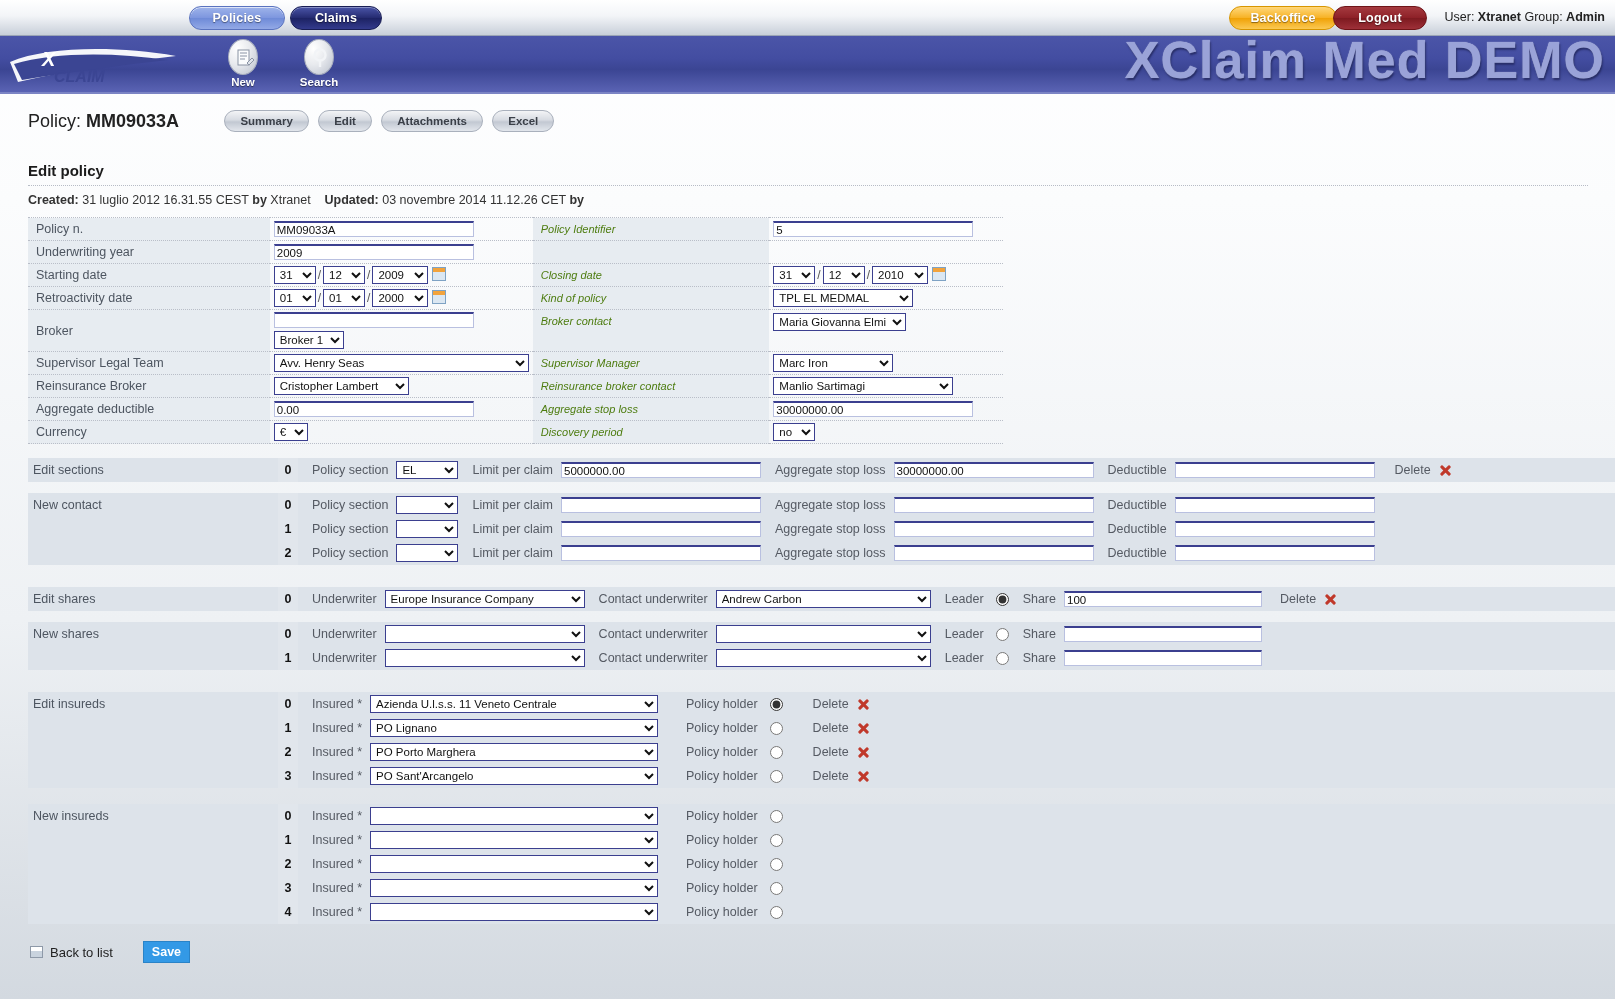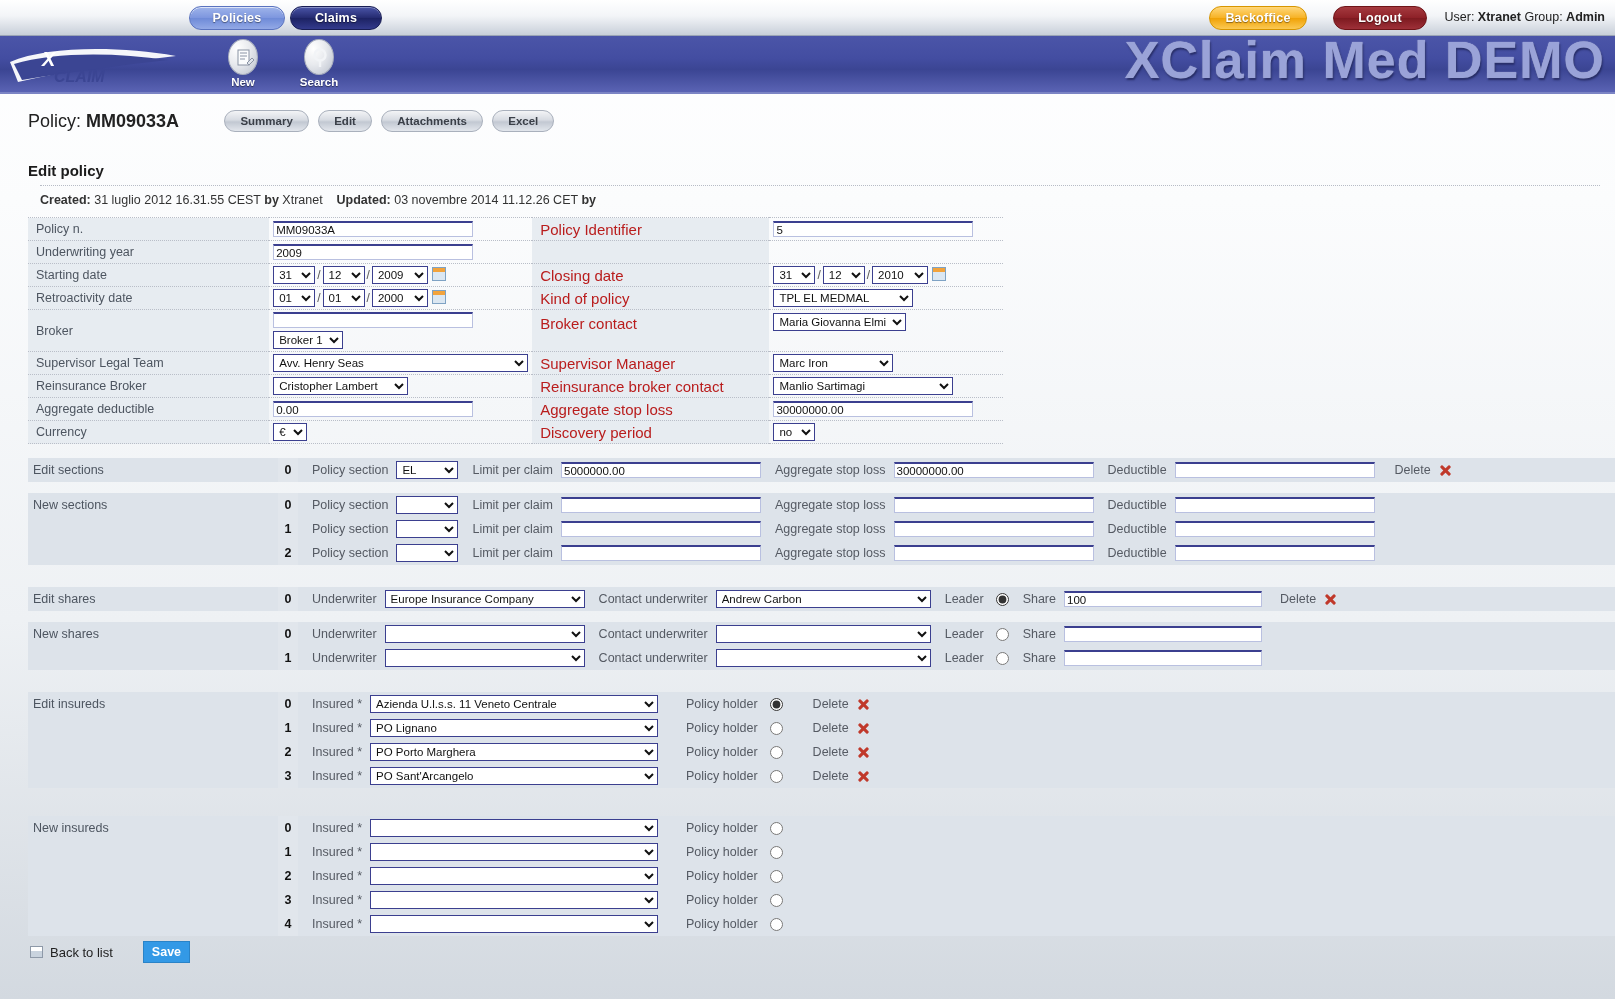--- a/index.html
+++ b/index.html
@@ -42,21 +42,21 @@
     border: 1px solid #5a73bf;
     box-shadow: inset 0 1px 0 rgba(255,255,255,.65);
   }
   .pill-claims {
     left: 290px; width: 92px;
     background: linear-gradient(to bottom, #4a55a8 0%, #262c72 48%, #1d2364 52%, #333a8c 100%);
     border: 1px solid #191e55;
     box-shadow: inset 0 1px 0 rgba(255,255,255,.35);
   }
   .pill-back {
-    right: 308px; width: 98px;
+    right: 278px; width: 108px;
     background: linear-gradient(to bottom, #ffd77a 0%, #f7b327 48%, #f0a207 52%, #fbc953 100%);
     border: 1px solid #d79500;
     color: #fff;
     margin-left: 12px;
   }
   .pill-logout {
     right: 188px; width: 94px;
     background: linear-gradient(to bottom, #a53a3f 0%, #8e2128 48%, #7e1a20 52%, #9e3038 100%);
     border: 1px solid #6e1418;
   }
@@ -136,21 +136,21 @@
     font-size: 11.5px; font-weight: bold; color: #3a3f48;
     cursor: pointer; user-select: none;
   }
 
   h2.section-h {
     margin: 18px 0 6px 28px;
     font-size: 15px;
     color: #1b1b1b;
   }
   .meta-line {
-    margin: 0 0 10px 40px;
+    margin: 0 0 10px 28px;
     font-size: 12.5px;
     color: #333;
     border-top: 1px dotted #b7bcc6;
     padding-top: 7px;
     width: 1560px;
   }
   .meta-line b { font-weight: bold; }
 
   
   .ftable {
@@ -169,23 +169,24 @@
     width: 250px;
     background: #e7ecf1;
     color: #4d5560;
     font-size: 12.5px;
     padding-left: 8px !important;
   }
   .val-cell { width: 245px; background: transparent; }
   .lbl-cell2 {
     width: 245px;
     background: #e7ecf1;
-    color: #b91c1c;
-    font-size: 15px;
+    color: #4d7c0f;
+    font-size: 11px;
     padding-left: 8px !important;
+    font-style: italic;
   }
   .val-cell2 { width: 235px; background: transparent; }
 
   input.txt {
     height: 16px;
     border: 1px solid #b9c0e0;
     border-top: 2px solid #3b3f8f;
     background: #ffffff;
     font-family: "Liberation Sans", sans-serif;
     font-size: 11.5px;
@@ -476,21 +477,21 @@
     <input class="txt" style="width: 200px;" value="5000000.00">
     <span class="cap">Aggregate stop loss</span>
     <input class="txt" style="width: 200px;" value="30000000.00">
     <span class="cap">Deductible</span>
     <input class="txt" style="width: 200px;" value="">
     <span class="cap" style="padding-left:20px">Delete</span>
     <span class="xicon"></span>
   </div>
 
   <div class="grp shade" style="margin-top:11px">
-    <div class="grp-title">New sections</div>
+    <div class="grp-title">New contact</div>
     <div class="idx">0</div>
     <span class="cap">Policy section</span>
     <select class="sel" style="width:62px"><option></option></select>
     <span class="cap">Limit per claim</span>
     <input class="txt" style="width: 200px;" value="">
     <span class="cap">Aggregate stop loss</span>
     <input class="txt" style="width: 200px;" value="">
     <span class="cap">Deductible</span>
     <input class="txt" style="width: 200px;" value="">
   </div>
@@ -599,21 +600,21 @@
     <div class="grp-title"></div>
     <div class="idx">3</div>
     <span class="cap">Insured *</span>
     <select class="sel" style="width:288px"><option>PO Sant'Arcangelo</option></select>
     <span class="cap" style="padding-left:28px">Policy holder</span>
     <input type="radio" class="radio" name="holder" style="">
     <span class="cap" style="padding-left:30px">Delete</span>
     <span class="xicon"></span>
   </div>
 
-  <div class="grp shade" style="margin-top:28px">
+  <div class="grp shade" style="margin-top:16px">
     <div class="grp-title">New insureds</div>
     <div class="idx">0</div>
     <span class="cap">Insured *</span>
     <select class="sel" style="width:288px"><option></option></select>
     <span class="cap" style="padding-left:28px">Policy holder</span>
     <input type="radio" class="radio" name="holder2" style="">
   </div>
 
   <div class="grp shade">
     <div class="grp-title"></div>

